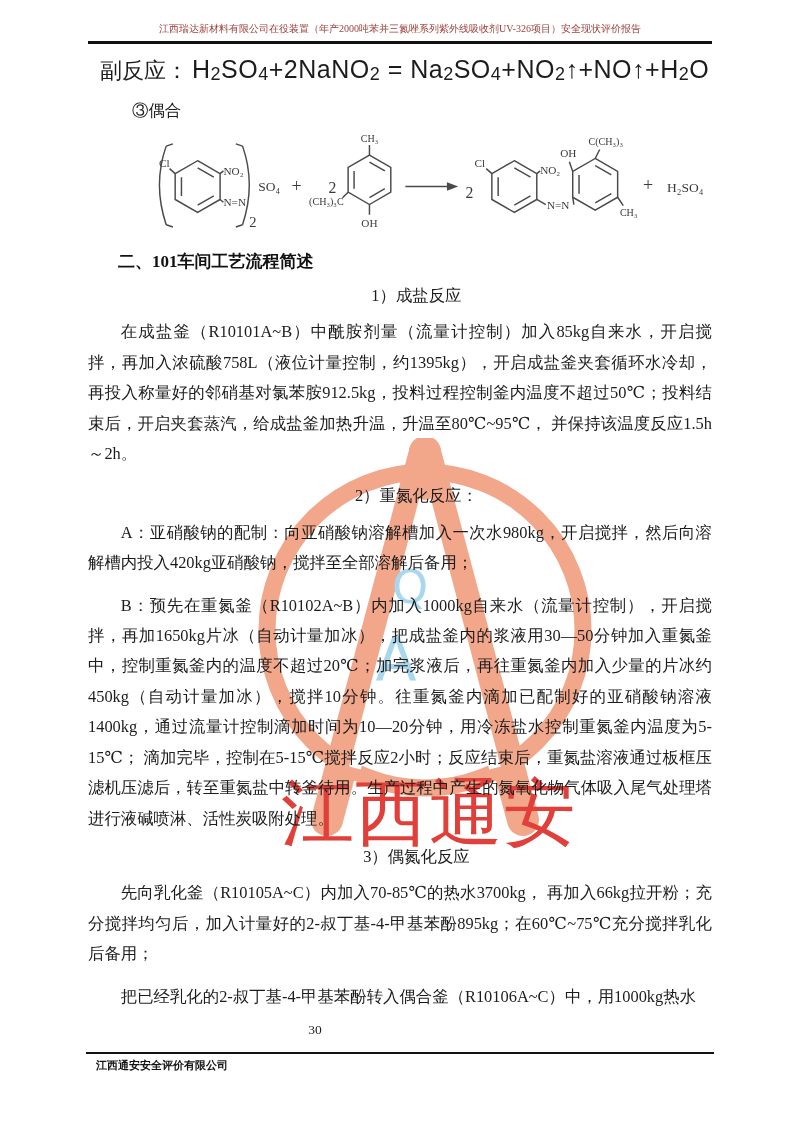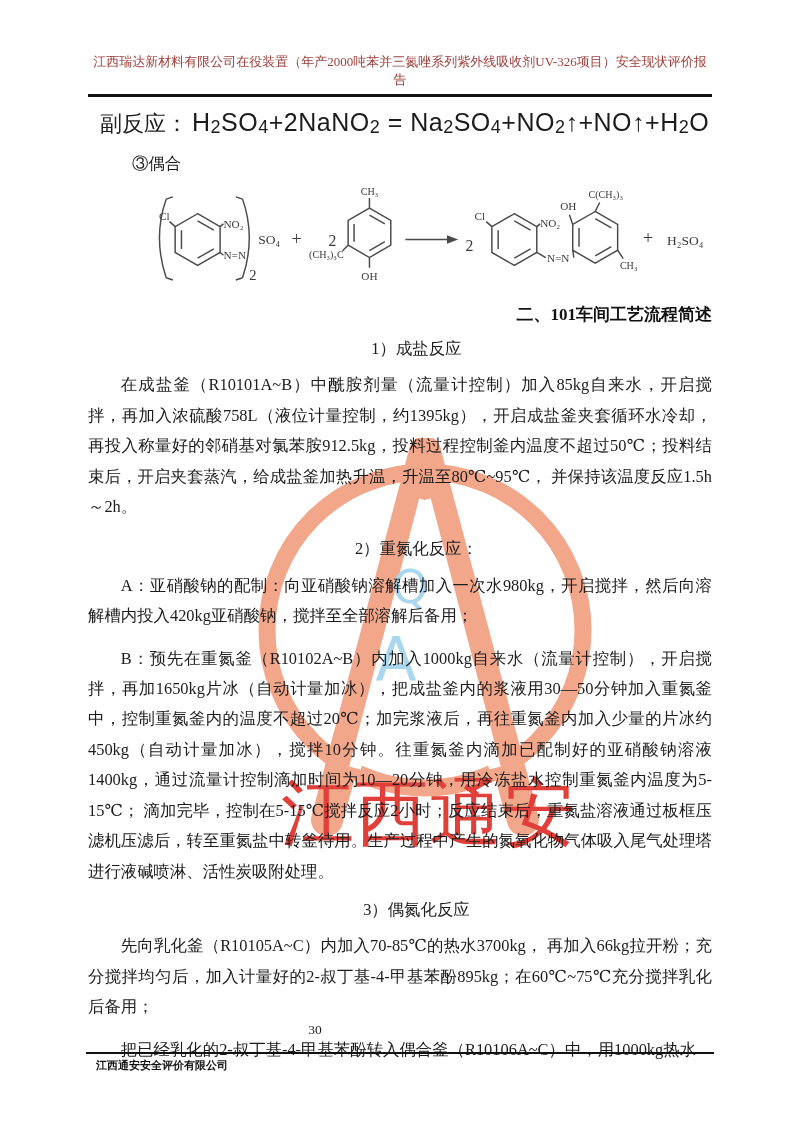--- a/index.html
+++ b/index.html
@@ -5,31 +5,31 @@
   html,body{margin:0;padding:0;background:#ffffff;}
   .page{position:relative;width:794px;height:1135px;background:#ffffff;overflow:hidden;
         font-family:"Liberation Serif","DejaVu Serif",serif;color:#1c1c1c;}
   
   .wm-logo{position:absolute;left:233px;top:438px;width:384px;height:400px;z-index:0;}
   .wm-red{position:absolute;left:281px;top:776px;z-index:0;
           font-family:"Liberation Sans","DejaVu Sans",sans-serif;
           font-size:73px;font-weight:normal;color:#e03f3a;letter-spacing:1px;line-height:1;}
   
   .content{position:absolute;left:88px;top:0;width:624px;z-index:1;}
-  .hdr{margin-top:53px;text-align:center;font-size:13px;color:#9c3f3b;letter-spacing:0;}
+  .hdr{margin-top:22px;text-align:center;font-size:10px;color:#9c3f3b;letter-spacing:0;}
   .hdr-rule{margin-top:5px;height:3px;background:#111;}
   .eq-row{margin-top:11px;padding-left:12px;white-space:nowrap;}
   .eq-label{font-size:22px;}
   .eq-formula{font-family:"Liberation Sans","DejaVu Sans",sans-serif;font-size:25px;letter-spacing:0.5px;}
   .eq-formula .sub{font-size:0.72em;vertical-align:-0.1em;}
   .coupling{margin-top:14px;padding-left:44px;font-size:16.4px;}
   .scheme{margin:6px 0 0 40px;}
   .scheme svg{display:block;}
   .scheme text{font-family:"Liberation Serif","DejaVu Serif",serif;fill:#3a3a3a;}
-  h2.sec{margin:15px 0 0 0;padding-left:30px;font-size:17px;font-weight:bold;color:#111;text-align:right;}
+  h2.sec{margin:15px 0 0 0;padding-left:30px;font-size:17px;font-weight:bold;color:#111;}
   p{margin:6px 0 0 0;font-size:16.4px;line-height:30.4px;text-align:justify;text-indent:2em;}
   p.step{margin-top:8px;text-align:center;}
   p.gap{margin-top:12px;}
   p.gap-lg{}
   
   .pagenum{position:absolute;left:0;top:1022px;width:630px;text-align:center;font-size:13.5px;z-index:1;}
   .ftr-rule{position:absolute;left:86px;top:1052px;width:628px;height:2px;background:#111;z-index:1;}
   .ftr-row{position:absolute;left:88px;top:1058px;width:624px;display:flex;justify-content:space-between;
            font-size:11px;font-weight:bold;color:#141414;z-index:1;padding:0 8px;box-sizing:border-box;}
 </style>

